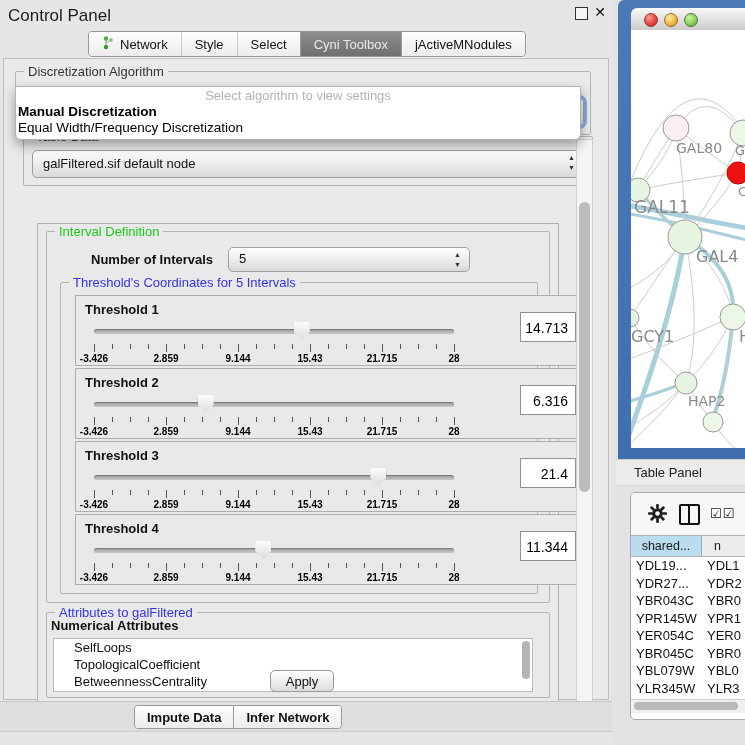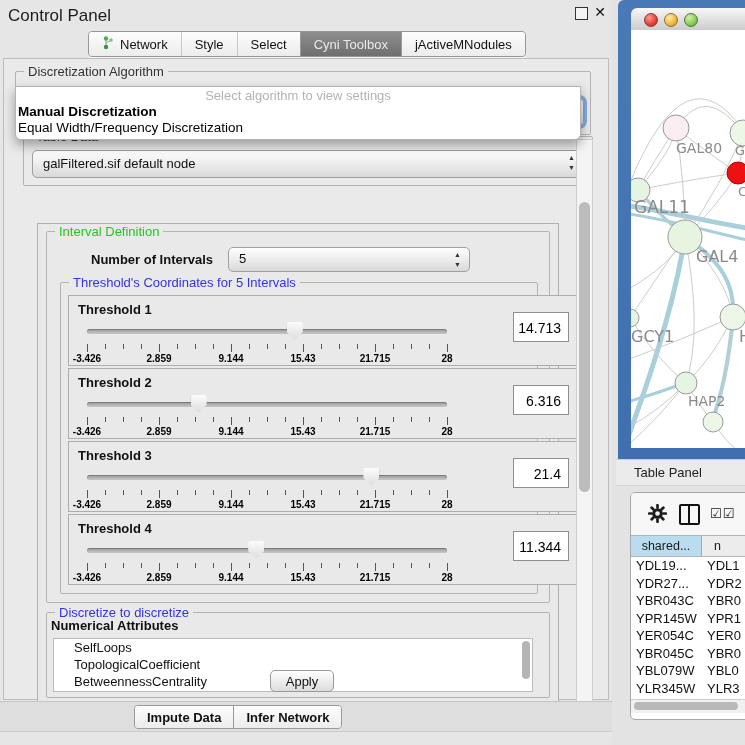--- a/index.html
+++ b/index.html
@@ -43,21 +43,21 @@
   .table-data-combo{position:absolute;left:8px;top:13px;width:550px;}
 
   .subpanel{position:absolute;left:33px;top:128px;width:520px;height:480px;border:1px solid #b0b0b0;background:#e9e9e9;margin-top:36px;}
   .subpanel .group-label{background:#e9e9e9;}
   .interval-group{left:8px;top:7px;width:502px;height:370px;}
   .num-label{position:absolute;left:44px;top:20px;font-size:13px;font-weight:700;color:#111;}
   .num-combo{position:absolute;left:181px;top:15px;width:240px;height:23px;}
   .num-combo .combo-text{top:3px;}
 
   .thresholds-group{left:13px;top:50px;width:476px;height:310px;}
-  .threshold-rows{position:absolute;left:7px;top:12px;width:510px;}
+  .threshold-rows{position:absolute;left:14px;top:12px;width:510px;}
   .threshold-row{position:relative;height:69px;margin-bottom:2px;border:1px solid #adadad;background:#e9e9e9;}
   .t-label{position:absolute;left:9px;top:6px;font-size:13px;font-weight:700;color:#111;}
   .slider-wrap{position:absolute;left:12px;top:26px;width:372px;height:40px;}
   .track{position:absolute;left:6px;right:6px;top:7px;height:5px;border-radius:3px;background:linear-gradient(#9b9b9b,#c7c7c7);box-shadow:inset 0 1px 1px rgba(0,0,0,.25);}
   .handle{position:absolute;top:0;width:16px;height:18px;background:linear-gradient(#fcfcfc,#dcdcdc);clip-path:polygon(8% 0,92% 0,100% 10%,100% 55%,50% 100%,0 55%,0 10%);filter:drop-shadow(0 0 1px #777);}
   .tick{position:absolute;top:22px;width:1px;height:5px;background:#555;}
   .tick.major{height:8px;}
   .scale-lb{position:absolute;top:31px;transform:translateX(-50%);font-size:10px;font-weight:700;color:#000;white-space:nowrap;}
   .value-box{position:absolute;right:8px;top:16px;width:56px;height:30px;line-height:30px;background:#fff;border:1px solid #8f8f8f;font-size:14px;color:#000;text-align:right;padding-right:7px;box-sizing:border-box;}
 
@@ -332,21 +332,21 @@
                     <b class="scale-lb" style="left: 366px;">28</b>
                   </div>
                 <div class="value-box">11.344</div>
               </div>
 
             </div>
           </div>
         </div>
 
         <div class="group attrs-group">
-          <span class="group-label blue">Discretize to discretize</span>
+          <span class="group-label blue">Attributes to galFiltered</span>
           <div class="attrs-title">Numerical Attributes</div>
           <div class="attr-list">
             <div id="attr-items">
                 <div class="attr-item">SelfLoops</div>
                 <div class="attr-item">TopologicalCoefficient</div>
                 <div class="attr-item">BetweennessCentrality</div>
               </div>
             <span class="list-thumb"></span>
           </div>
         </div>

